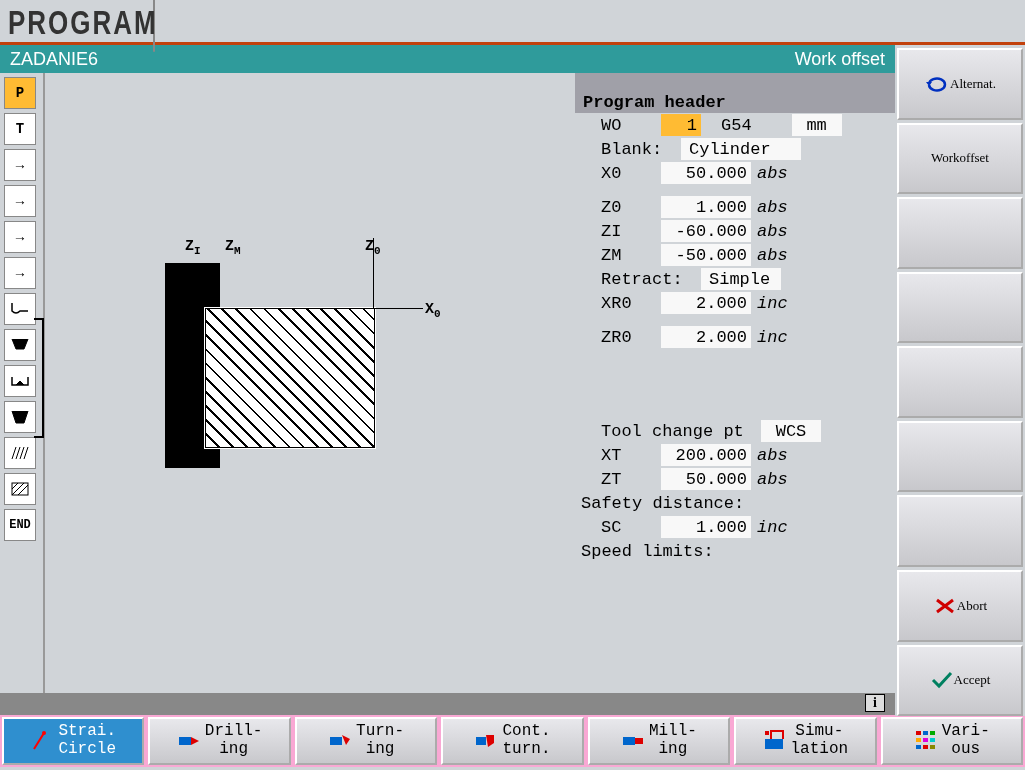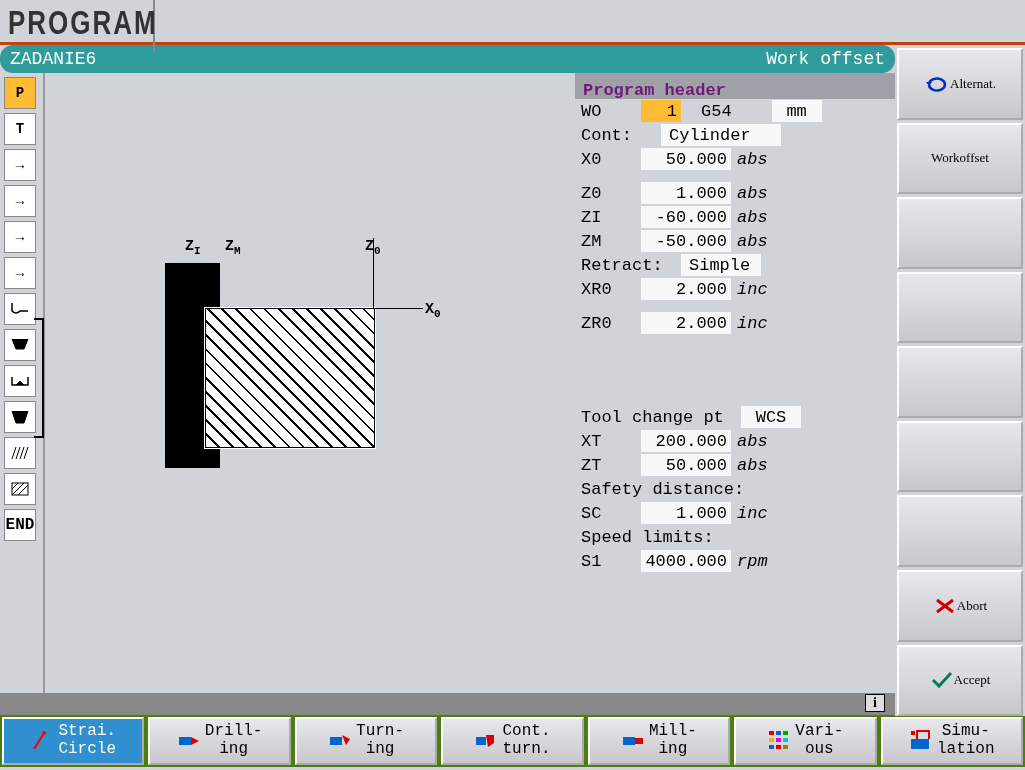--- a/index.html
+++ b/index.html
@@ -32,24 +32,23 @@
   border-right: 2px solid #888;
 }
 .title-bar {
   height: 28px;
   background: #2f9b9b;
   color: #fff;
   display: flex;
   justify-content: space-between;
   align-items: center;
   padding: 12px 10px;
-  font-family: Liberation Mono, monospace;
+  font-family: Liberation Sans, sans-serif;
   font-size: 18px;
   width: 895px;
-  border-radius: 13px;
 }
 .main {
   display: flex;
   height: 620px;
 }
 .left-icons {
   width: 45px;
   background: #d0d4d8;
   display: flex;
   flex-direction: column;
@@ -65,21 +64,21 @@
   display: flex;
   align-items: center;
   justify-content: center;
   font-size: 14px;
   font-weight: bold;
   color: #000;
 }
 .left-icon.selected { background: #ffbb33; }
 .left-icon.end {
   background: #fff;
-  font-size: 16px;
+  font-size: 12px;
 }
 .canvas-area {
   width: 530px;
   background: #d0d4d8;
   position: relative;
 }
 .diagram {
   position: absolute;
   left: 120px;
   top: 190px;
@@ -107,34 +106,34 @@
 .lbl sub { font-size:11px; }
 .params {
   width: 320px;
   background: #d0d4d8;
   display: flex;
   flex-direction: column;
 }
 .params-header {
   height: 26px;
   background: #a0a0a8;
-  color: #701a75;
-  padding: 8px 8px;
+  color: #000000;
+  padding: 20px 8px;
   font-weight: bold;
   font-size: 17px;
 }
 .param-row {
   display: flex;
   align-items: center;
   padding: 1px 6px;
   font-size: 17px;
   color: #000;
   min-height: 24px;
 }
-.plabel { min-width: 60px; }
+.plabel { min-width: 60px; margin-left: 20px; }
 .pval {
   background: #f8f8f8;
   border: none;
   text-align: right;
   padding-right: 4px;
   min-width: 90px;
   height: 22px;
   display: inline-flex;
   align-items: center;
   justify-content: flex-end;
@@ -165,21 +164,21 @@
   justify-content: center;
   font-size: 13px;
   color: #000;
   font-family: Liberation Serif, serif;
   line-height: 1.1;
   text-align:center;
 }
 .footer {
   display: flex;
   height: 54px;
-  background: #4d7c0f;
+  background: #f9a8d4;
   border-top: 2px solid #888;
 }
 .fbtn {
   flex: 1;
   margin: 2px;
   background: linear-gradient(#e8e8ec,#c8c8cc);
   border: 2px outset #fff;
   display: flex;
   align-items: center;
   justify-content: center;
@@ -281,21 +280,21 @@
 
       <div class="params">
         <div class="params-header">Program header</div>
         <div class="param-row">
           <span class="plabel">WO</span>
           <span class="pval sel" style="min-width:40px;">1</span>
           <span style="margin-left:20px;">G54</span>
           <span class="ptext" style="margin-left:40px; min-width:50px; justify-content:center;">mm</span>
         </div>
         <div class="param-row">
-          <span class="plabel" style="min-width:80px;">Cont:</span>
+          <span class="plabel" style="min-width:80px;">Blank:</span>
           <span class="ptext" style="min-width:120px;">Cylinder</span>
         </div>
         <div class="param-row">
           <span class="plabel">X0</span>
           <span class="pval">50.000</span>
           <span class="punit">abs</span>
         </div>
         <div class="spacer"></div>
         <div class="param-row">
           <span class="plabel">Z0</span>
@@ -345,25 +344,20 @@
         <div class="param-row">
           <span>Safety distance:</span>
         </div>
         <div class="param-row">
           <span class="plabel">SC</span>
           <span class="pval">1.000</span>
           <span class="punit">inc</span>
         </div>
         <div class="param-row">
           <span>Speed limits:</span>
-        </div>
-        <div class="param-row">
-          <span class="plabel">S1</span>
-          <span class="pval">4000.000</span>
-          <span class="punit">rpm</span>
         </div>
       </div>
     </div>
   </div>
 </div>
 
 <div class="bracket"></div>
 
 <div class="right-buttons">
   <div class="rbtn">
@@ -432,38 +426,38 @@
     <div style="white-space:pre-line;">Cont.
 turn.</div>
   </div>
   <div class="fbtn">
     <svg class="fbtn-icon">
         <rect x="2" y="8" width="12" height="8" fill="#06c"></rect>
         <rect x="14" y="9" width="8" height="6" fill="#d00"></rect>
       </svg>
     <div style="white-space:pre-line;">Mill-
 ing</div>
+  </div>
+  <div class="fbtn">
+    <svg class="fbtn-icon">
+        <rect x="2" y="10" width="18" height="10" fill="#06c"></rect>
+        <path d="M8 10 L8 2 L20 2 L20 10" stroke="#d00" fill="none" stroke-width="2"></path>
+        <rect x="2" y="2" width="4" height="4" fill="#d00"></rect>
+      </svg>
+    <div style="white-space:pre-line;">Simu-
+lation</div>
   </div>
   <div class="fbtn">
     <svg class="fbtn-icon">
       <rect x="2" y="2" width="5" height="4" fill="#d00"></rect>
         <rect x="9" y="2" width="5" height="4" fill="#06c"></rect>
         <rect x="16" y="2" width="5" height="4" fill="#0a0"></rect>
       <rect x="2" y="9" width="5" height="4" fill="#fa0"></rect>
         <rect x="9" y="9" width="5" height="4" fill="#d0d"></rect>
         <rect x="16" y="9" width="5" height="4" fill="#0cc"></rect>
       <rect x="2" y="16" width="5" height="4" fill="#06c"></rect>
         <rect x="9" y="16" width="5" height="4" fill="#d00"></rect>
         <rect x="16" y="16" width="5" height="4" fill="#880"></rect>
     </svg>
     <div style="white-space:pre-line;">Vari-
 ous</div>
   </div>
-  <div class="fbtn">
-    <svg class="fbtn-icon">
-        <rect x="2" y="10" width="18" height="10" fill="#06c"></rect>
-        <path d="M8 10 L8 2 L20 2 L20 10" stroke="#d00" fill="none" stroke-width="2"></path>
-        <rect x="2" y="2" width="4" height="4" fill="#d00"></rect>
-      </svg>
-    <div style="white-space:pre-line;">Simu-
-lation</div>
-  </div>
 </div>
 
 </body></html>

